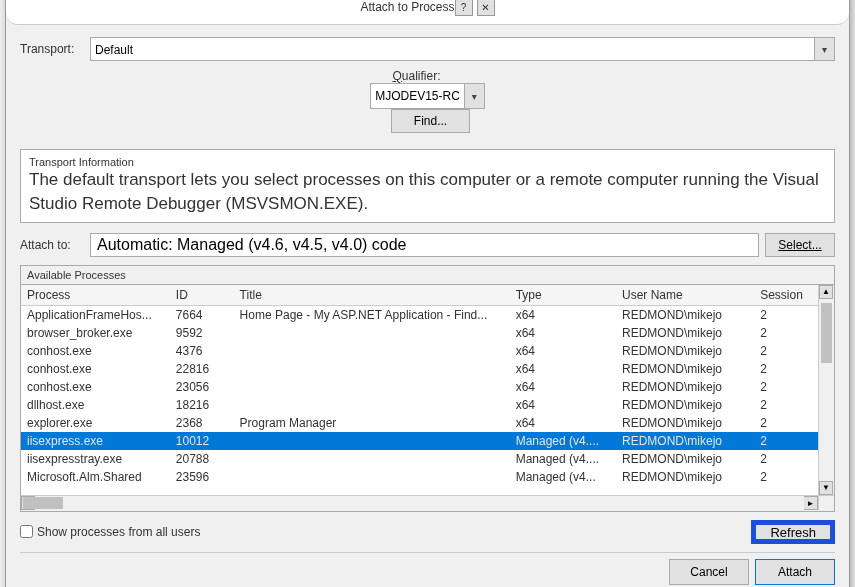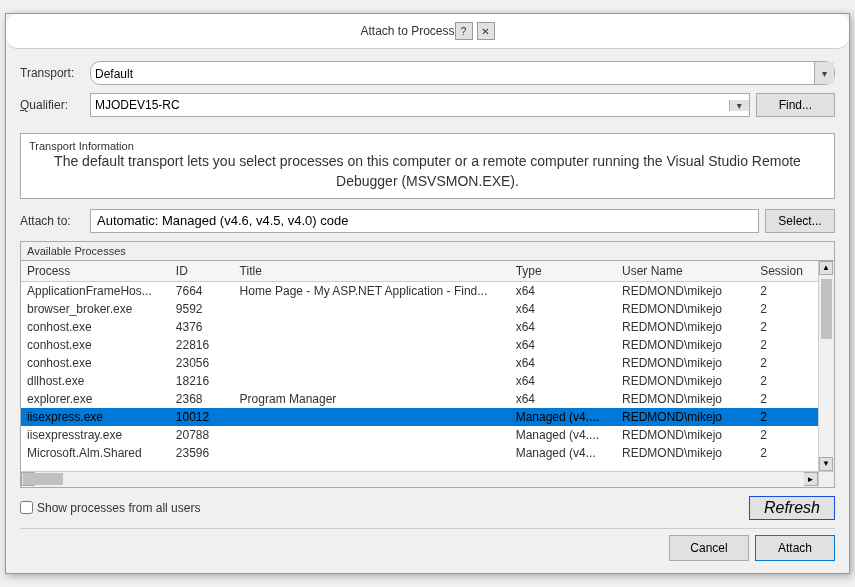--- a/index.html
+++ b/index.html
@@ -97,20 +97,21 @@
     }
     .combo-arrow::after {
       content: '▾';
       font-size: 10px;
       color: #444;
     }
     .qualifier-row {
       display: flex;
       align-items: center;
       margin-bottom: 16px;
+      flex-direction: column;
     }
     .qualifier-combo {
       flex: 1;
       display: flex;
       border: 1px solid #aaa;
       background: white;
       height: 24px;
     }
     .qualifier-text {
       flex: 1;
@@ -147,47 +148,47 @@
       padding: 6px 8px;
       margin-bottom: 10px;
       margin-left: 0;
     }
     .transport-info-title {
       font-size: 11px;
       color: #333;
       font-weight: normal;
     }
     .transport-info-text {
-      font-size: 14px;
+      font-size: 17px;
       color: #333;
       line-height: 1.4;
-      text-align: center;
     }
     .attach-row {
       display: flex;
       align-items: center;
       margin-bottom: 8px;
     }
     .attach-input {
       flex: 1;
       height: 24px;
       border: 1px solid #aaa;
       background: white;
       padding: 0 6px;
-      font-size: 13px;
+      font-size: 16px;
     }
     .select-btn {
       margin-left: 6px;
       height: 24px;
       padding: 0 10px;
       border: 1px solid #aaa;
       background: #e1e1e1;
       font-size: 12px;
       cursor: pointer;
       min-width: 70px;
+      text-decoration: underline;
     }
     .available-processes-group {
       border: 1px solid #aaa;
       background: white;
       margin-bottom: 8px;
     }
     .group-title {
       font-size: 11px;
       color: #333;
       padding: 3px 6px;
@@ -218,21 +219,21 @@
       white-space: nowrap;
       overflow: hidden;
       text-overflow: ellipsis;
       color: #333;
     }
     .process-table tbody tr.selected {
       background: #0078d7;
       color: white;
     }
     .process-table tbody tr.selected td {
-      color: #000000;
+      color: #e5e5e5;
     }
     .col-process { width: 140px; }
     .col-id { width: 60px; margin-top: 12px; }
     .col-title { width: 240px; overflow: hidden; text-overflow: ellipsis; }
     .col-type { width: 100px; }
     .col-username { width: 130px; }
     .col-session { width: 60px; }
     .scrollbar-area {
       position: absolute;
       right: 0;
@@ -280,26 +281,25 @@
       color: #333;
       cursor: pointer;
     }
     .checkbox-label input[type="checkbox"] {
       width: 13px;
       height: 13px;
     }
     .refresh-btn {
       height: 24px;
       padding: 0 14px;
-      border: 1px solid #1d4ed8;
-      background: #e1e1e1;
-      font-size: 16px;
+      border: 5px solid #1d4ed8;
+      background: #e1e1e1;
+      font-size: 13px;
       cursor: pointer;
       min-width: 80px;
-      font-style: italic;
     }
     .dialog-footer {
       display: flex;
       justify-content: flex-end;
       gap: 6px;
       padding-top: 6px;
       border-top: 1px solid #ccc;
       margin-top: 4px;
     }
     .footer-btn {
@@ -330,29 +330,29 @@
     <div class="title-bar-right">
       <div class="title-btn">?</div>
       <div class="title-btn close">✕</div>
     </div>
   </div>
 
   <div class="content">
 
     <div class="form-row">
       <span class="form-label">Transport:</span>
-      <div class="combo-with-arrow" style="flex:1;border-radius:10px;">
+      <div class="combo-with-arrow" style="flex:1;">
         <span class="combo-text">Default</span>
         <div class="combo-arrow"></div>
       </div>
     </div>
 
     <div class="qualifier-row">
       <span class="form-label"><span class="underline">Q</span>ualifier:</span>
-      <div class="qualifier-combo" style="flex:1;align-items:center;">
+      <div class="qualifier-combo" style="flex:1;">
         <span class="qualifier-text">MJODEV15-RC</span>
         <div class="qualifier-arrow"></div>
       </div>
       <button class="find-btn">Find...</button>
     </div>
 
     <div class="transport-info">
       <div class="transport-info-title">Transport Information</div>
       <div class="transport-info-text">The default transport lets you select processes on this computer or a remote computer running the Visual Studio Remote Debugger (MSVSMON.EXE).</div>
     </div>

